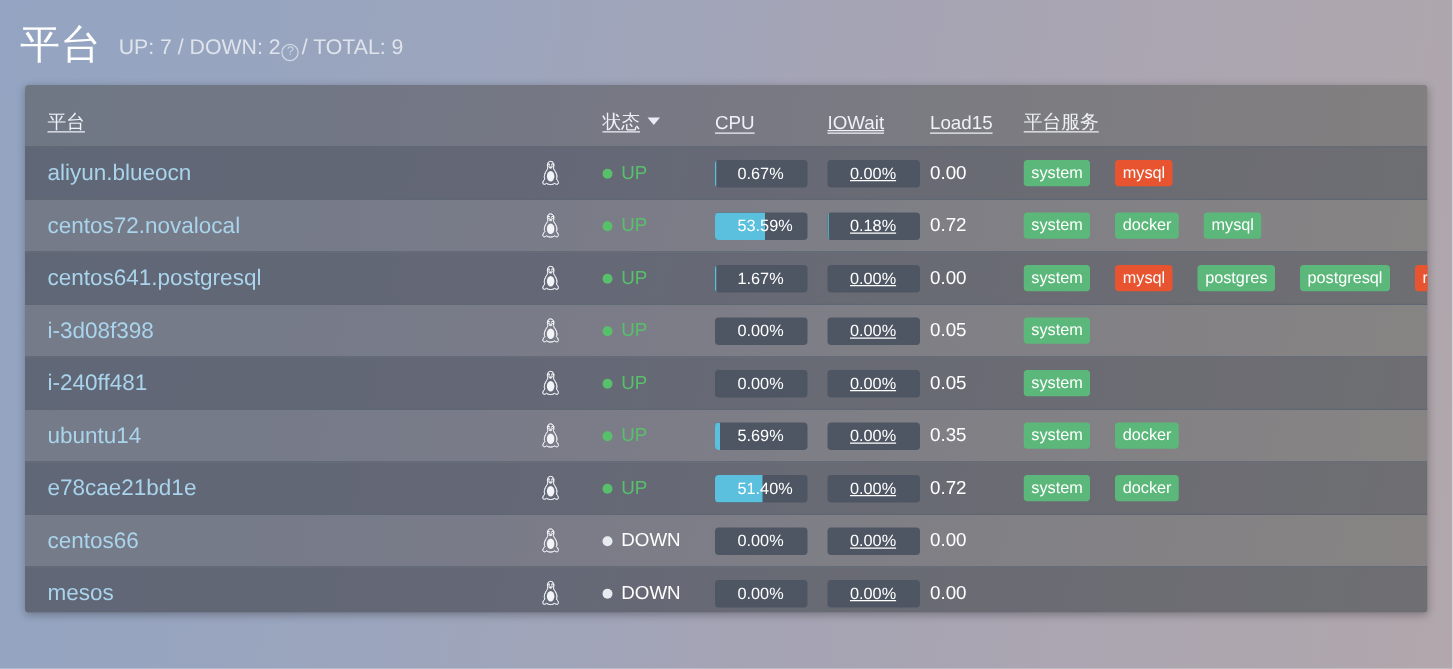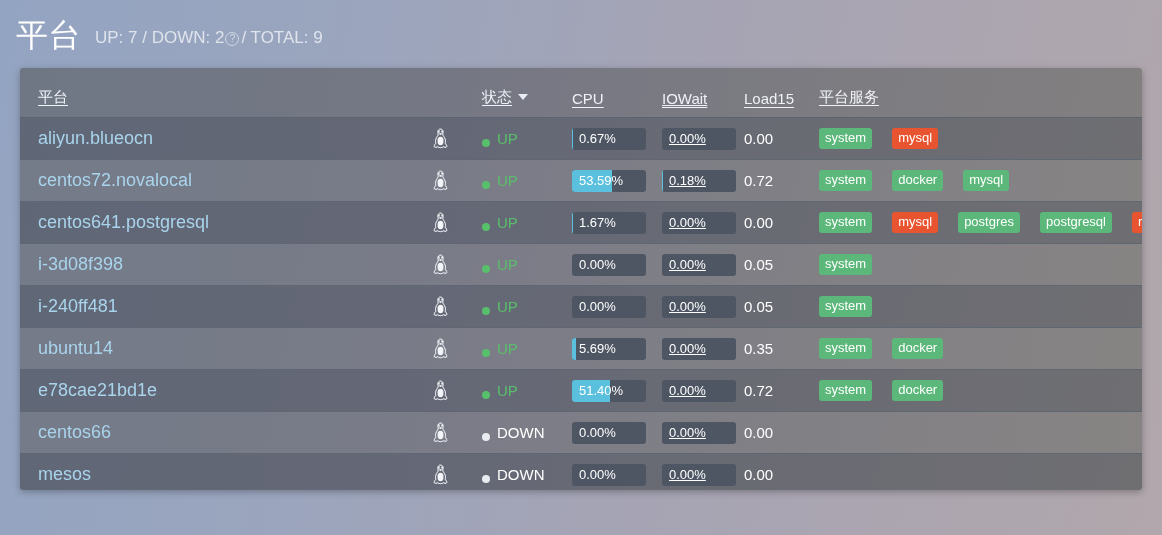--- a/index.html
+++ b/index.html
@@ -25,21 +25,21 @@
     color: #ffffff;
     font-weight: 400;
     letter-spacing: .5px;
     padding-top: 2px;
   }
   .page-subtitle {
     font-size: 17px;
     color: #dfe4ec;
     font-weight: 400;
     display: flex;
-    align-items: center;
+    align-items: flex-end;
     gap: 0px;
     padding-top: 8px;
   }
   .help-icon {
     display: inline-block;
     width: 14px; height: 14px;
     border: 1.4px solid #cfd8e6;
     border-radius: 50%;
     font-size: 10px;
     line-height: 12px;
@@ -117,21 +117,21 @@
 
   .tux {
     display: block;
     width: 17px;
     height: 21px;
     margin-left: 2px;
   }
 
   .state {
     display: flex;
-    align-items: flex-end;
+    align-items: center;
     gap: 7px;
     font-size: 15px;
   }
   .dot { width: 8px; height: 8px; border-radius: 50%; display: inline-block; }
   .state.up   { color: #58c06a; }
   .state.up .dot   { background: #58c06a; }
   .state.down { color: #ffffff; }
   .state.down .dot { background: #e8ecf1; }
 
   .bar {
@@ -146,21 +146,21 @@
     position: absolute;
     left: 0; top: 0; bottom: 0;
     background: #5bc0de;
   }
   .bar-label {
     position: relative;
     z-index: 2;
     font-size: 13px;
     color: #ffffff;
     line-height: 22px;
-    padding-left: 7px;
+    padding-left: 18px;
     white-space: nowrap;
   }
   .load-val { font-size: 15px; color: #ffffff; }
 
   .svc-wrap { display: flex; gap: 20px; flex-wrap: nowrap; align-items: center; }
   .tag {
     display: inline-block;
     padding: 3px 6px 4px 6px;
     border-radius: 3px;
     font-size: 13px;

